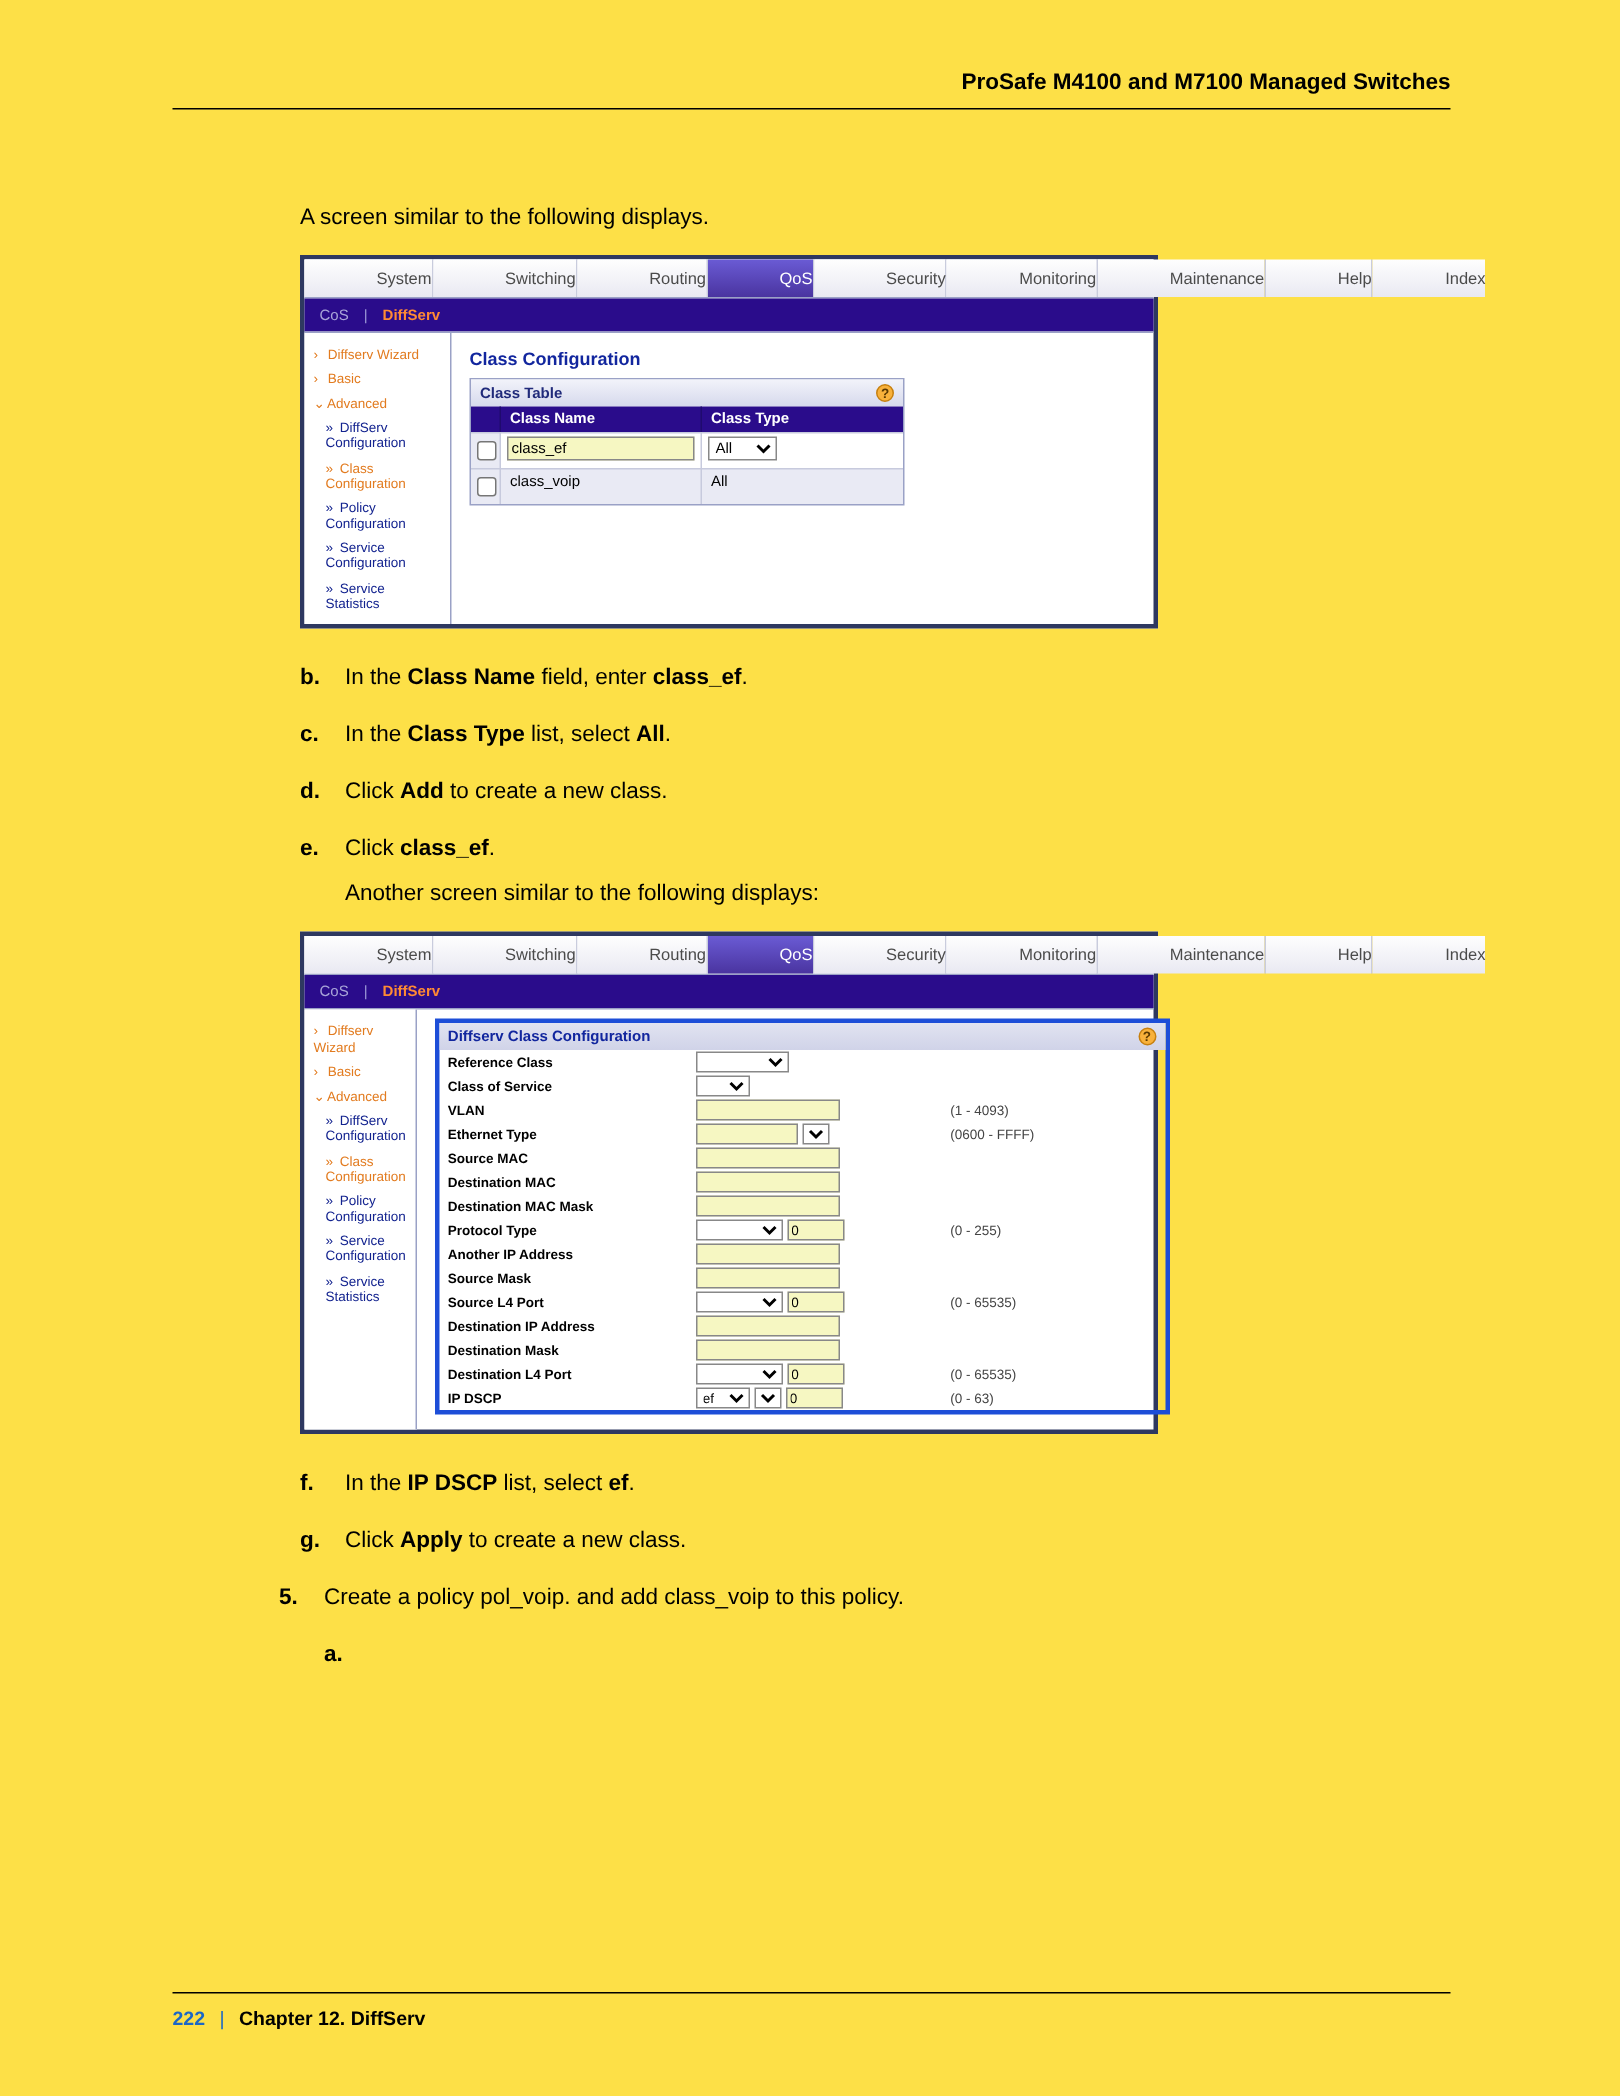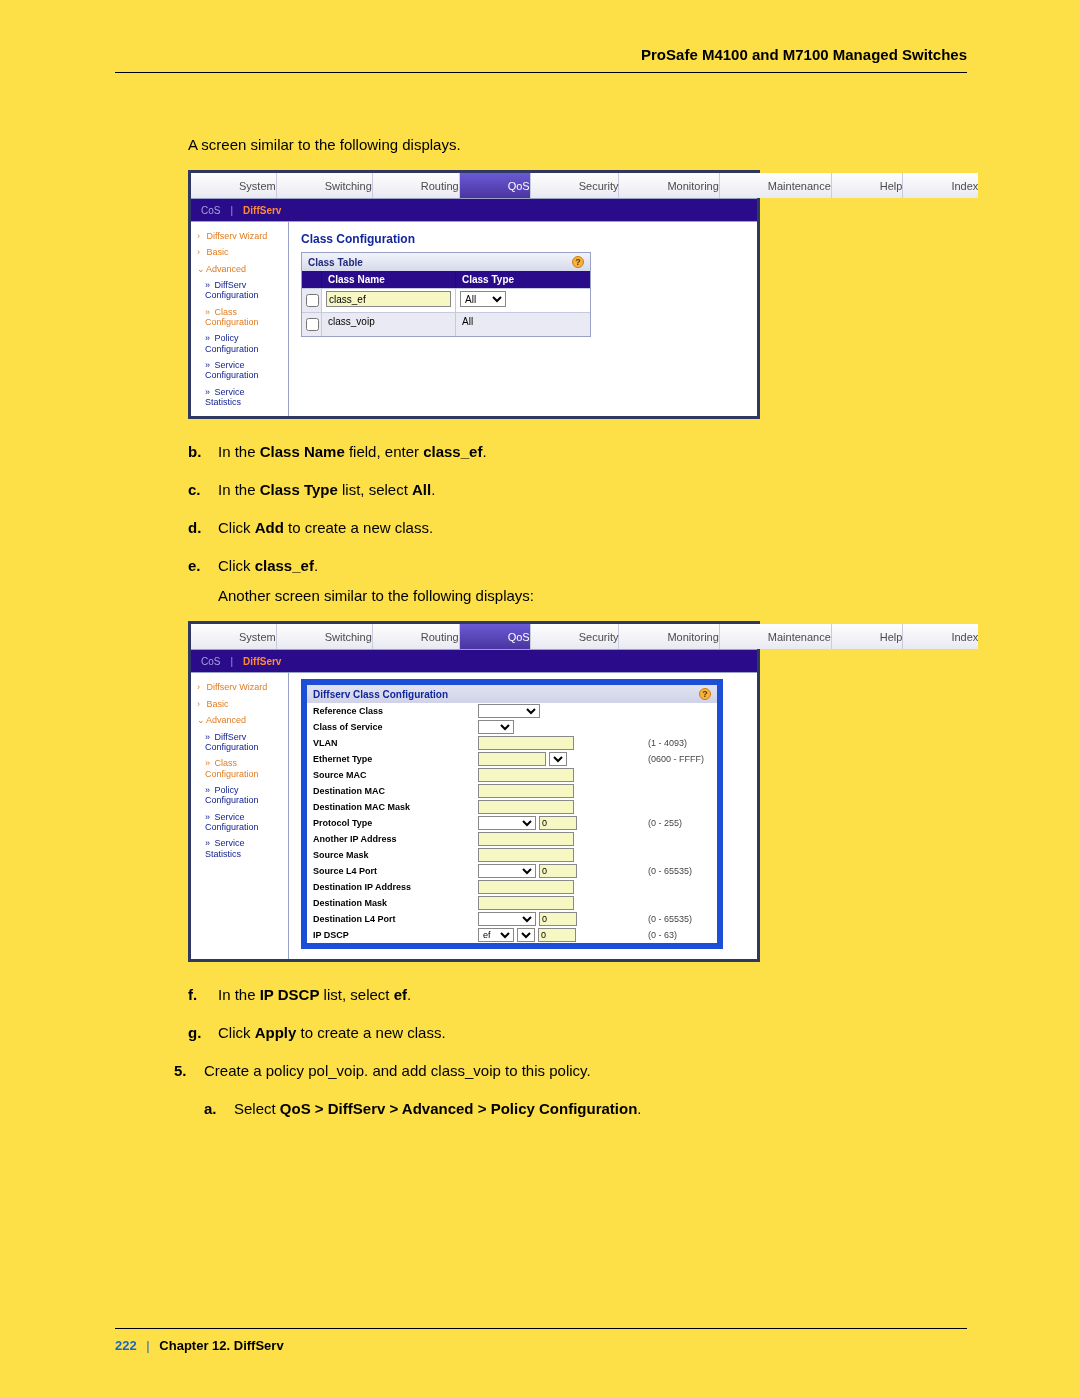--- a/index.html
+++ b/index.html
@@ -28,21 +28,21 @@
     position: absolute;
     top: 72px;
     left: 115px;
     right: 113px;
     height: 1px;
     background: #000;
   }
   .content {
     position: absolute;
     top: 130px;
-    left: 188px;
+    left: 200px;
     right: 113px;
   }
   .body-text { font-size: 15px; line-height: 2.0; }
   .ol { display: flex; gap: 12px; margin-top: 8px; }
   .ol .marker { font-weight: bold; min-width: 18px; }
   .ol .marker.num { font-weight: bold; }
   .ol .txt {}
   .ol .txt b { font-weight: bold; }
 
   
@@ -170,22 +170,22 @@
     height: 16px;
     border: 1px solid #888;
     background: #fff;
     font-size: 10px;
     font-family: inherit;
   }
   .plain-cell { background: #e9eaf4; font-size: 10px; padding: 3px 6px !important; }
 
   
   .form-panel {
-    border: 6px solid #1d4ed8;
-    width: 422px;
+    border: 3px solid #1d4ed8;
+    width: 490px;
   }
   .fp-head {
     display: flex;
     align-items: center;
     justify-content: space-between;
     background: linear-gradient(#e1e3f1,#d0d3e8);
     color: #12269e;
     font-weight: bold;
     padding: 3px 6px;
   }
@@ -494,21 +494,20 @@
           <span class="txt">Click <b>Apply</b> to create a new class.</span>
         </div>
       </div>
 
     <div class="ol body-text step-block">
       <span class="marker num">5.</span>
       <span class="txt">Create a policy pol_voip. and add class_voip to this policy.</span>
     </div>
     <div class="ol body-text sub-block">
       <span class="marker">a.</span>
-      <span class="txt" id="step5a-html">Select <b>QoS &gt; DiffServ &gt; Advanced &gt; Policy Configuration</b>.</span>
     </div>
   </div>
 
   <div class="footer-rule"></div>
   <div class="footer">
     <span class="pn">222</span>
     <span class="sep">|</span>
     <span class="chap">Chapter 12.  DiffServ</span>
   </div>
 </div>

